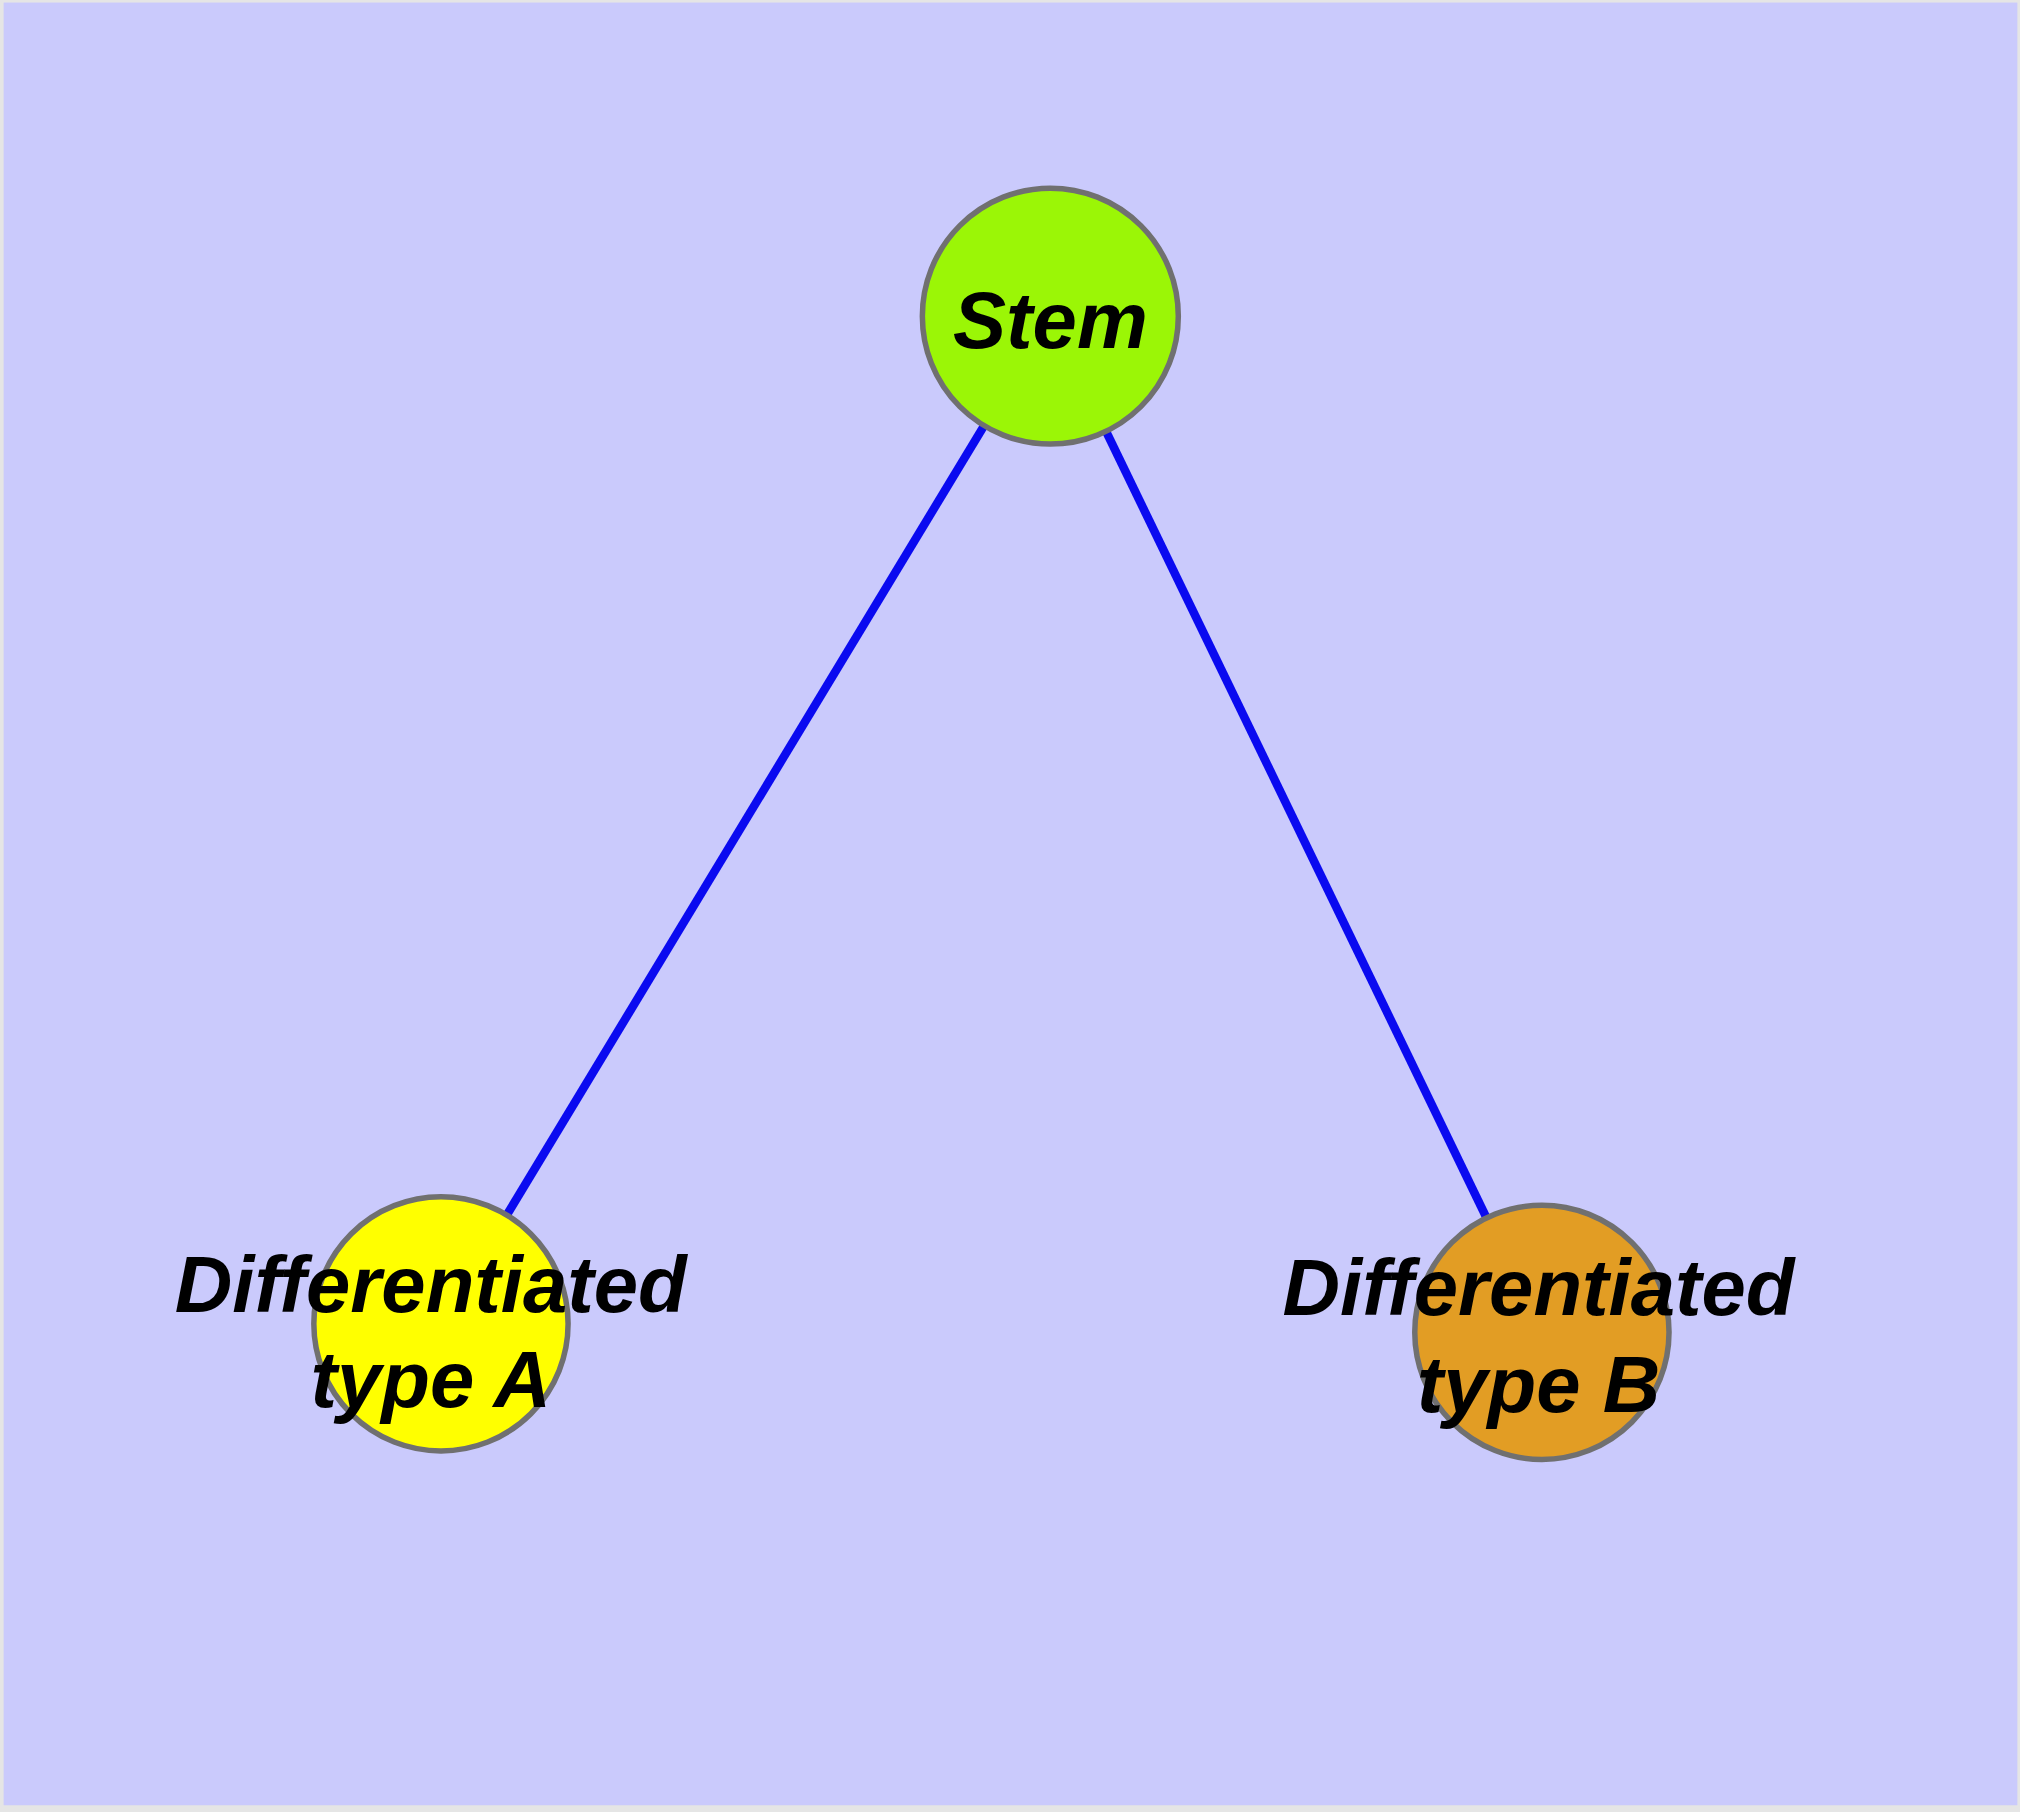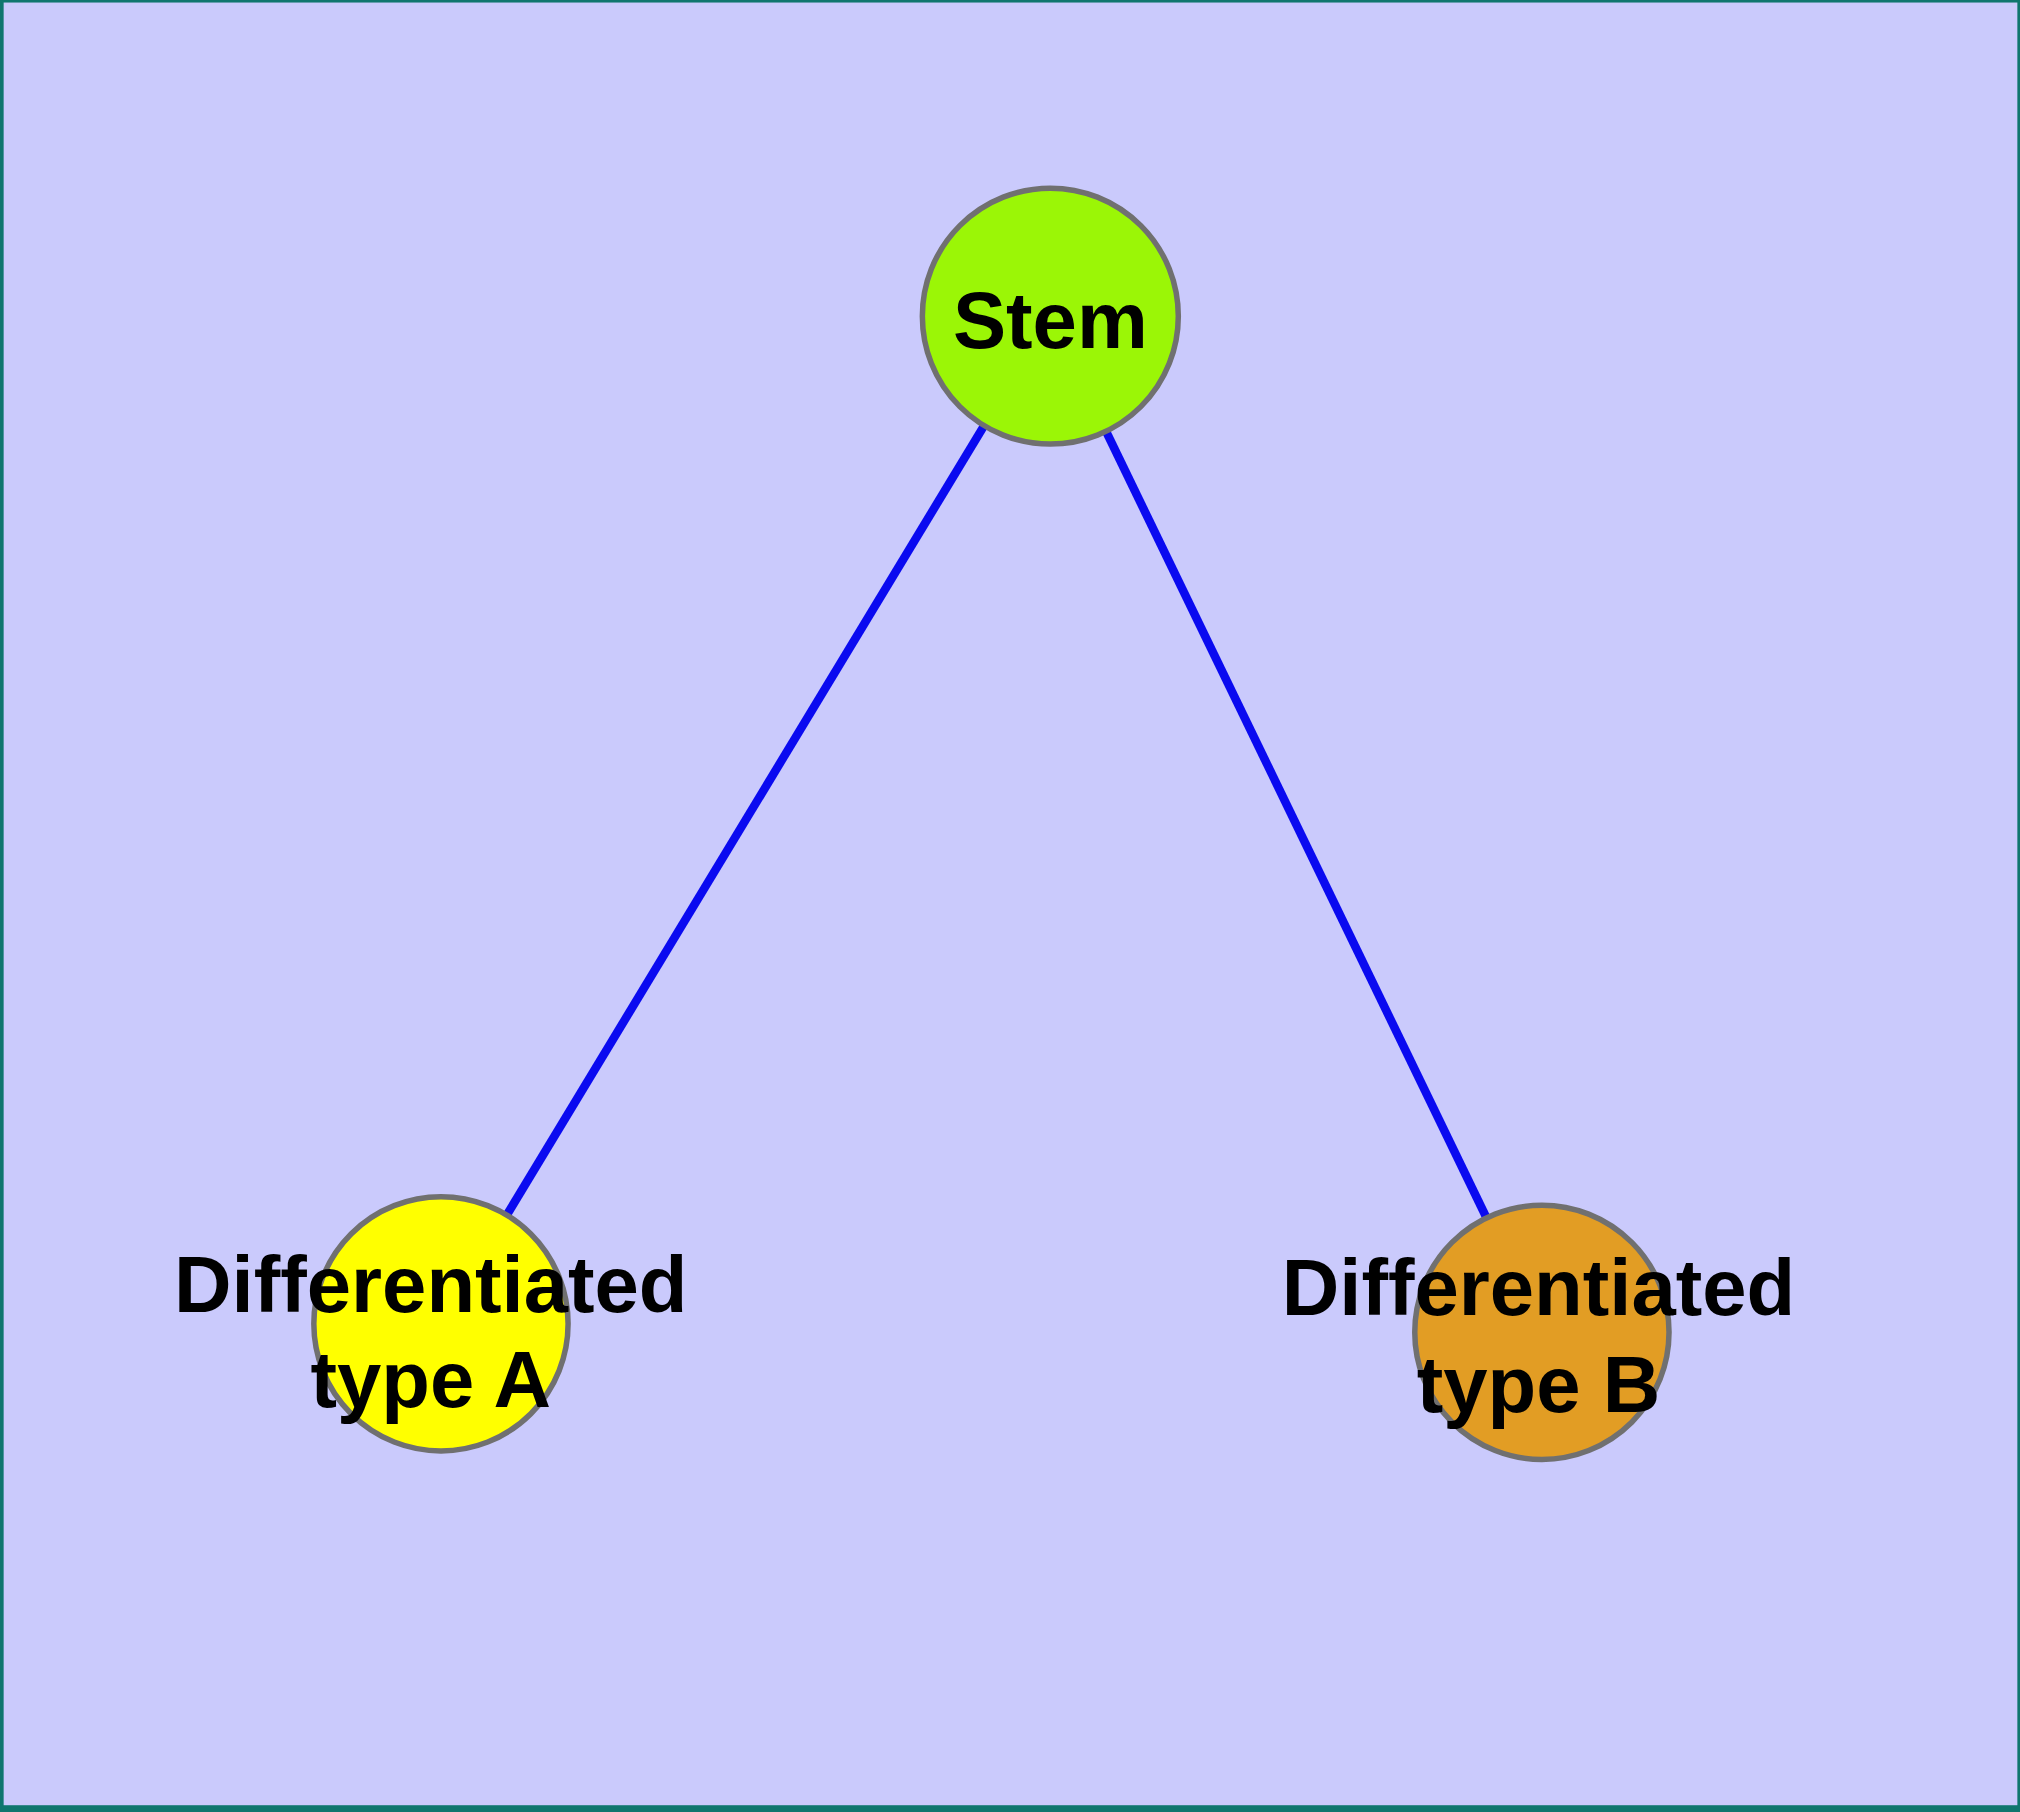--- a/index.html
+++ b/index.html
@@ -7,21 +7,22 @@
     padding: 0;
     background: #ffffff;
     width: 2021px;
     height: 1812px;
     overflow: hidden;
   }
   .stage {
     position: relative;
     width: 2021px;
     height: 1812px;
-    background: #0f766e; 
+    background: #e5e5e5; 
+    font-style: italic;
   }
   svg {
     display: block;
     width: 2021px;
     height: 1812px;
   }
   .edge {
     stroke-width: 10;
     stroke-linecap: butt;
     fill: none;

